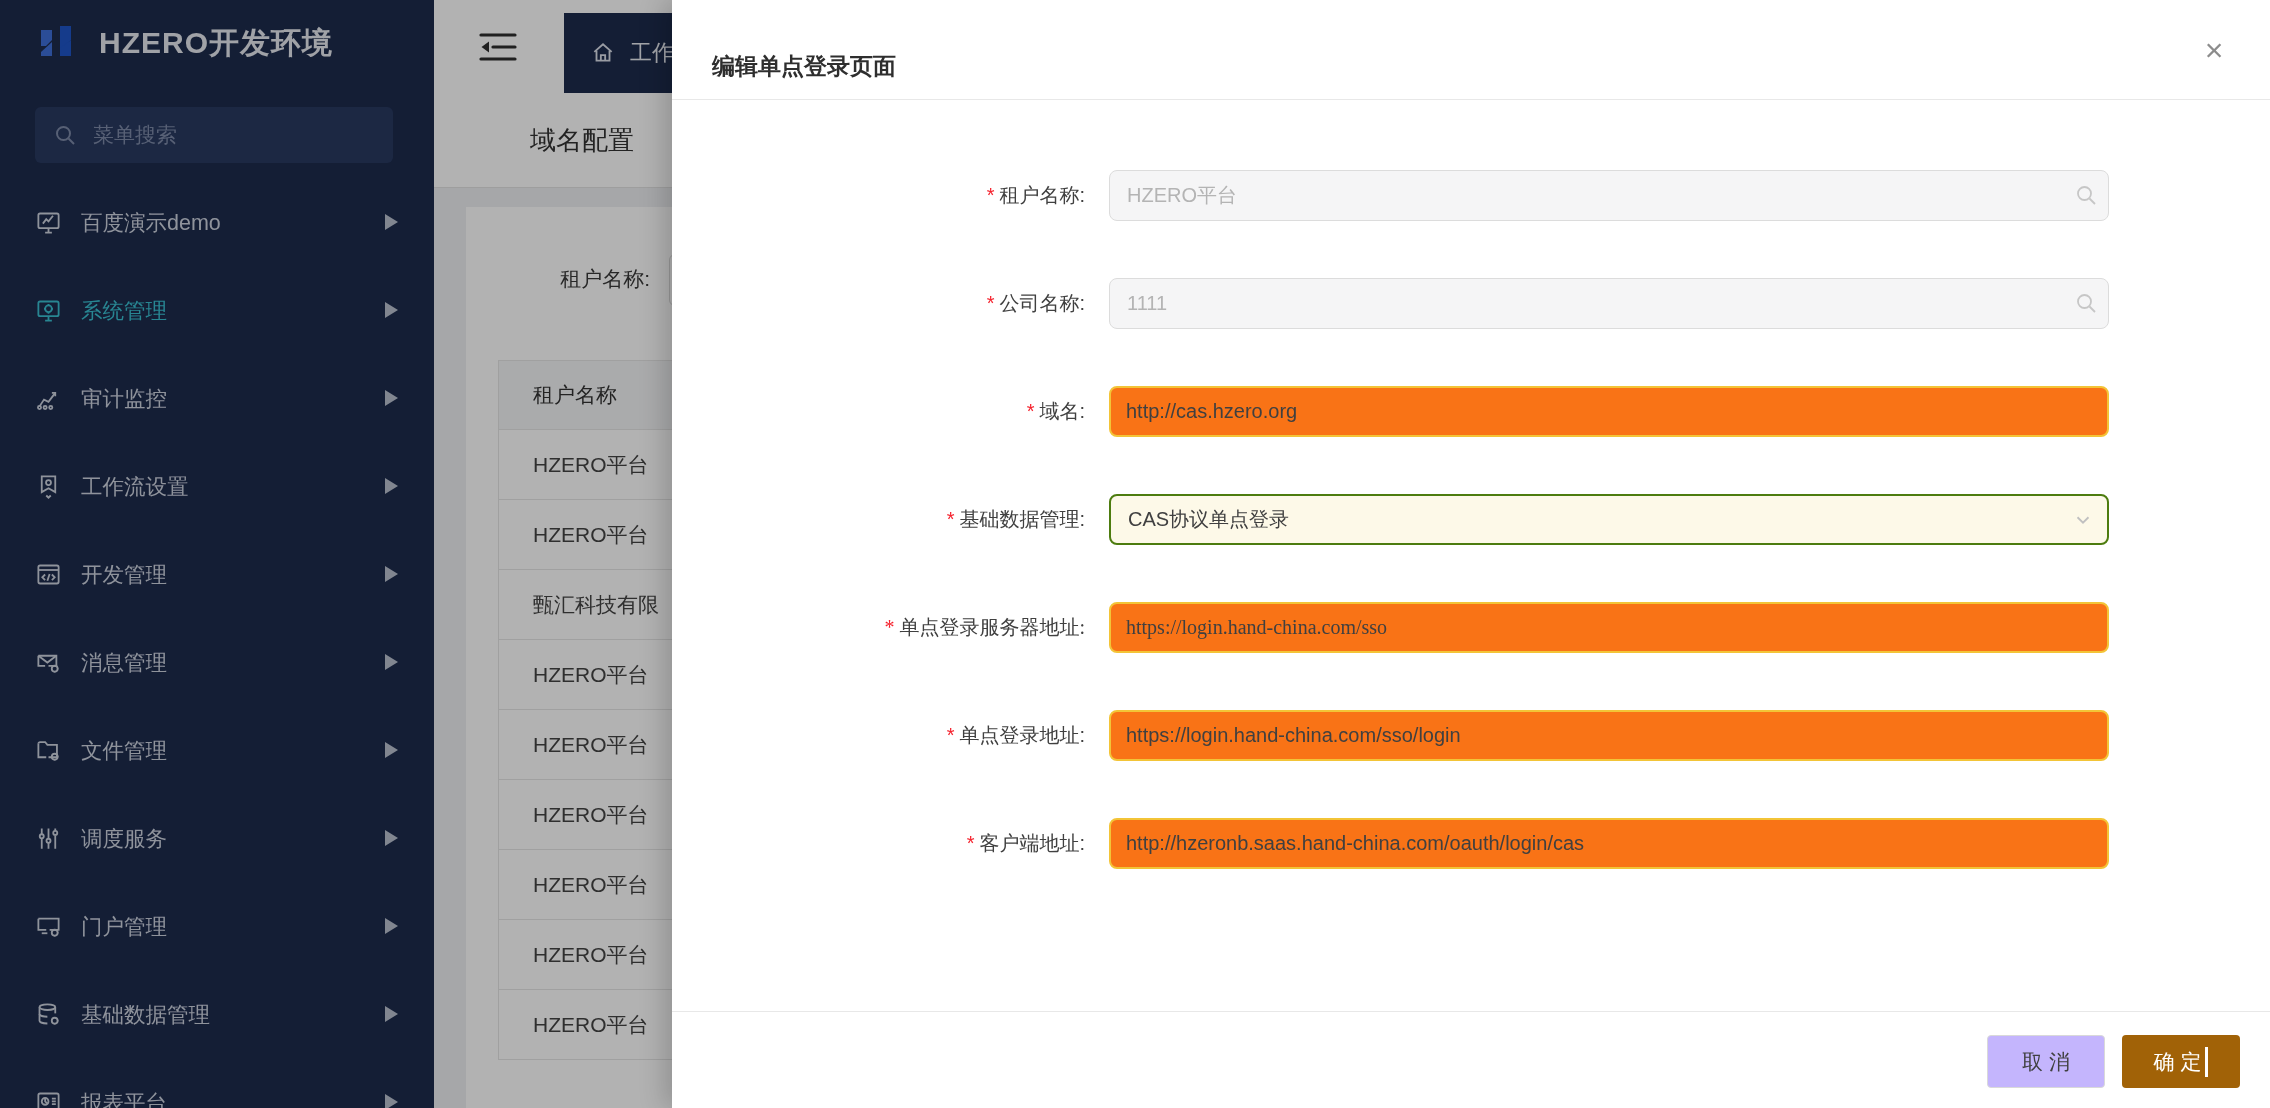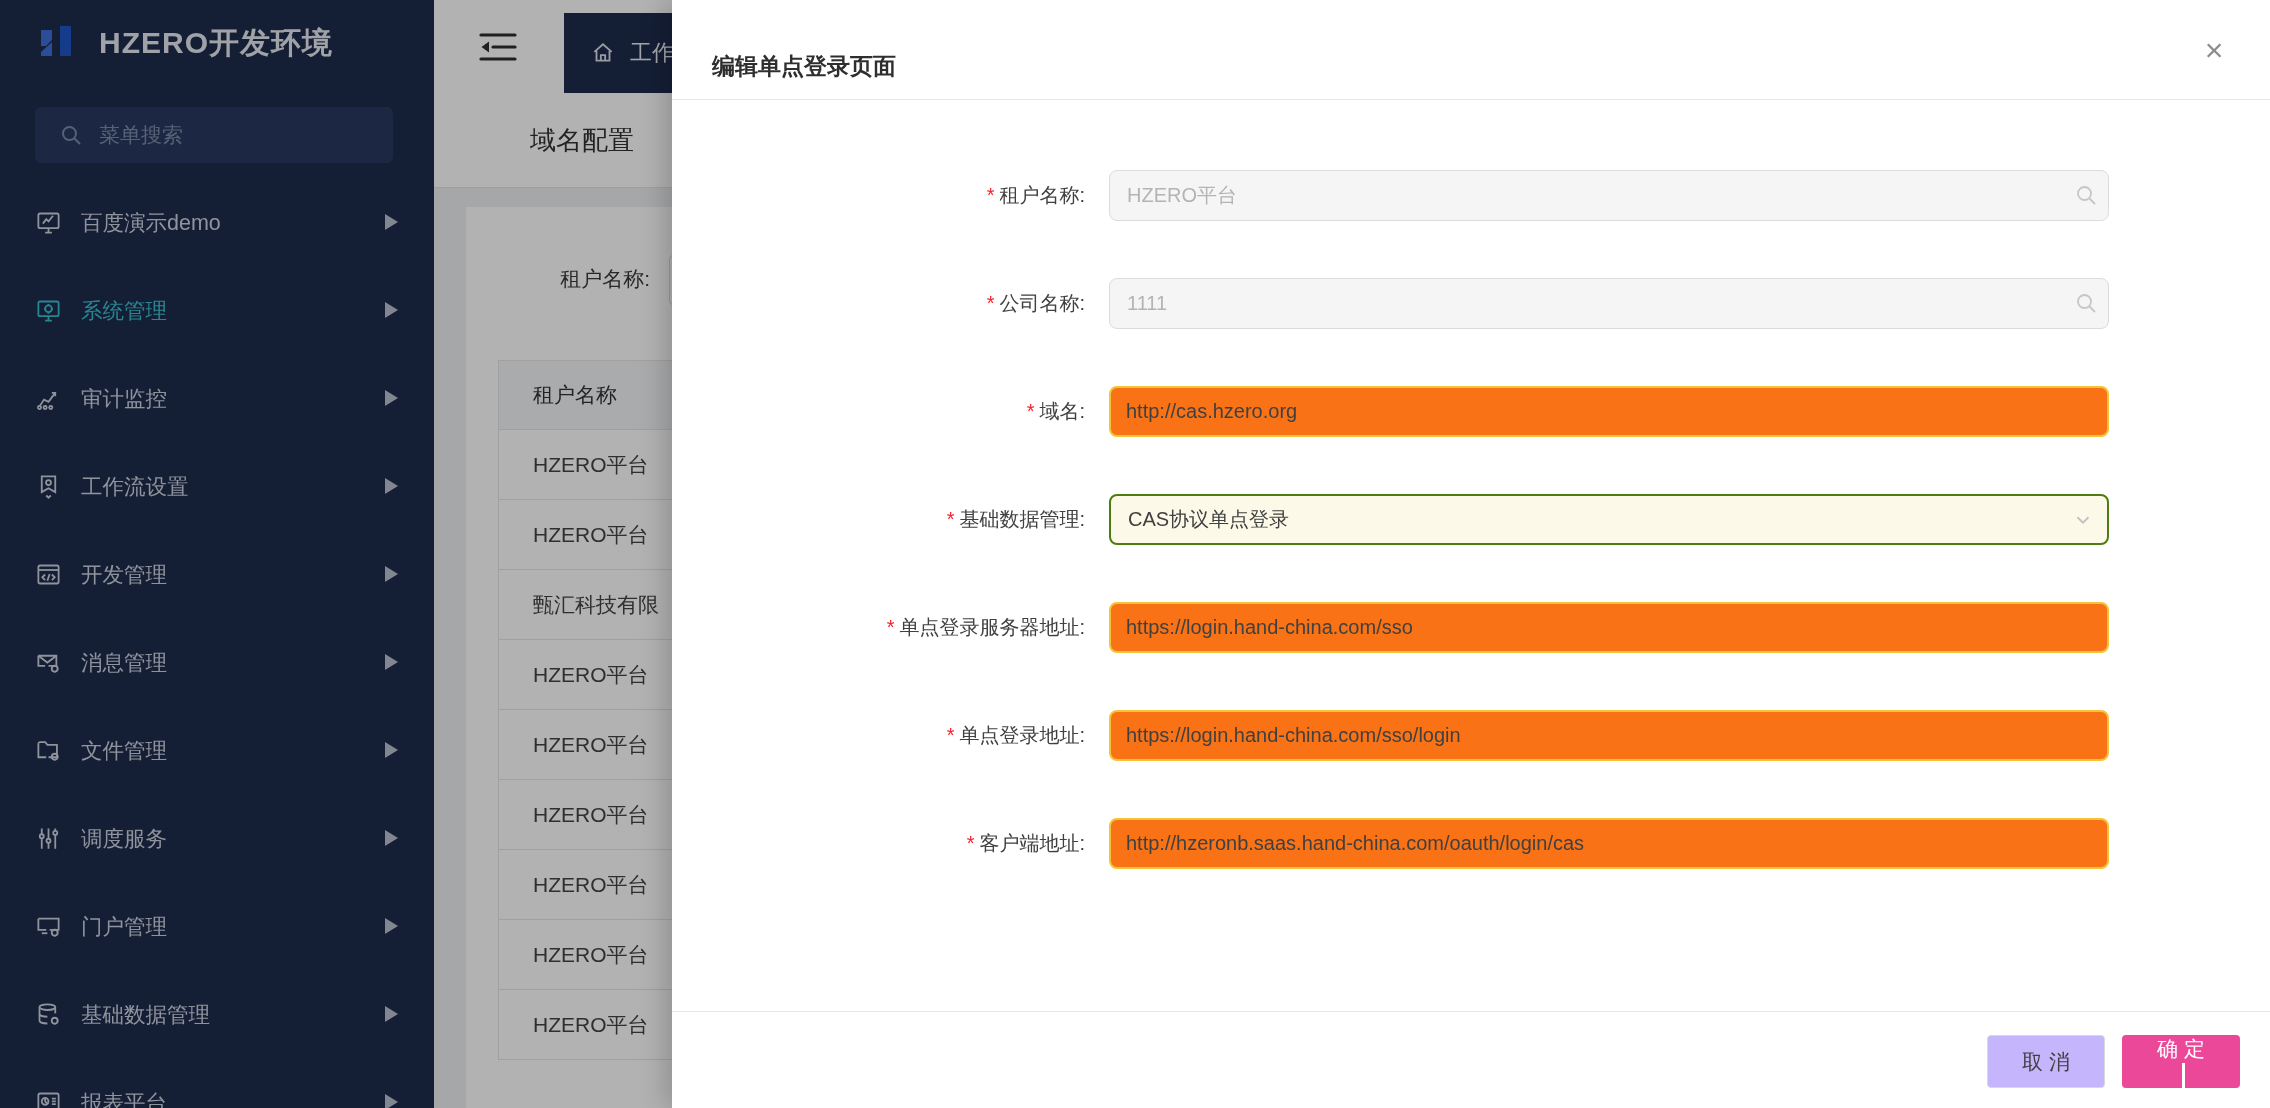--- a/index.html
+++ b/index.html
@@ -5,21 +5,21 @@
   html,body{margin:0;padding:0;overflow:hidden;}
   body{width:2270px;height:1108px;position:relative;background:#fff;
        font-family:"Liberation Sans","DejaVu Sans",sans-serif;}
   svg{display:block}
 
   
   .sidebar{position:absolute;left:0;top:0;width:434px;height:1108px;background:#1d2b4d;z-index:5;overflow:hidden;}
   .logo{position:absolute;left:35px;top:22px;display:flex;align-items:center;}
   .logo-text{margin-left:22px;font-size:30px;font-weight:600;letter-spacing:1px;color:#e6e9ef;white-space:nowrap;}
   .search-box{position:absolute;left:35px;top:107px;width:358px;height:56px;background:#293a61;border-radius:6px;
-              display:flex;align-items:center;padding:0 24px;box-sizing:border-box;}
+              display:flex;align-items:center;padding:0 18px;box-sizing:border-box;}
   .search-box input{flex:1;margin-left:14px;background:transparent;border:none;outline:none;
                     font-size:21px;color:#aab4cc;font-family:inherit;}
   .search-box input::placeholder{color:#7d8aa8;}
   .menu{position:absolute;left:0;top:178px;right:0;}
   .menu-item{height:88px;display:flex;align-items:center;padding:0 36px 0 35px;cursor:pointer;
              color:#cdd3df;font-size:21.5px;}
   .menu-item .mi-icon{width:27px;height:27px;margin-right:19px;flex:none;}
   .menu-item .mi-label{flex:1;white-space:nowrap;}
   .mi-arrow{width:0;height:0;border-left:13px solid #b9c1cf;border-top:8px solid transparent;border-bottom:8px solid transparent;flex:none;}
   .menu-item.active{color:#3ac0d2;}
@@ -64,21 +64,21 @@
   input.fld.disabled{background:#f5f5f6;border:1px solid #dcdcdc;color:#b4b4b4;padding:0 56px 0 17px;}
   input.fld.warn{background:#f97316;border:2px solid #f3c437;color:#404040;padding:0 20px 0 15px;}
   .fld.select{background:#fdf9e8;border:2px solid #4d7c0f;color:#404040;display:flex;align-items:center;
               padding:0 52px 0 17px;cursor:pointer;}
   .lov-icon{position:absolute;left:1390px;top:13px;}
   .chevron{position:absolute;left:1388px;top:15px;}
   .drawer-footer{position:absolute;left:0;bottom:0;right:0;height:96px;border-top:1px solid #e8e8e8;}
   .btn{position:absolute;top:23px;width:118px;height:53px;border-radius:4px;font-size:21px;font-family:inherit;
        display:flex;align-items:center;justify-content:center;cursor:pointer;box-sizing:border-box;}
   .btn-cancel{left:1315px;background:#c4b5fd;border:1px solid #d9d9d9;color:#404040;text-align:right;}
-  .btn-ok{left:1450px;background:#ec4899;border:none;color:#fff;flex-direction:column;}
+  .btn-ok{left:1450px;background:#a16207;border:none;color:#fff;}
   .caret{display:inline-block;width:3px;height:30px;background:#fff;margin-left:4px;vertical-align:middle;}
 </style>
 </head>
 <body>
 
 <div class="sidebar">
   <div class="logo">
     <span>
       <svg width="42" height="42" viewBox="0 0 42 42">
         <path d="M6 8 h11 v10 l-6 6 h-5 z" fill="#3e6fd9"></path>
@@ -343,21 +343,21 @@
       <div class="fld select">
           <span>CAS协议单点登录</span>
         </div>
       <span class="chevron">
         <svg width="22" height="22" viewBox="0 0 24 24" fill="none" stroke="#c0c0c0" stroke-width="2">
           <path d="M6 9l6 6 6-6"></path>
         </svg>
       </span>
     </div>
 
-    <div class="form-row" style="top:502px;">
+    <div class="form-row" style="top:502px;font-family:Liberation Serif, serif;">
       <span class="form-label"><span class="req">*</span><span>单点登录服务器地址:</span></span>
       <input class="fld warn" value="https://login.hand-china.com/sso" style="">
     </div>
 
     <div class="form-row" style="top:610px;">
       <span class="form-label"><span class="req">*</span><span>单点登录地址:</span></span>
       <input class="fld warn" value="https://login.hand-china.com/sso/login" style="">
     </div>
 
     <div class="form-row" style="top:718px;padding-left:39px;">

